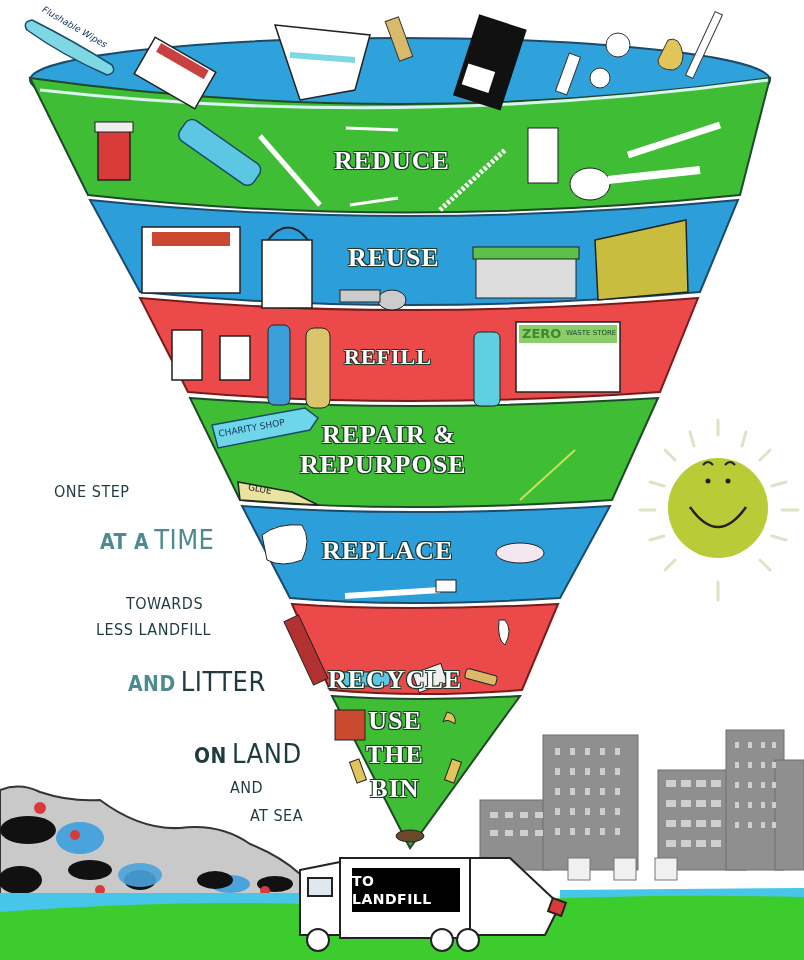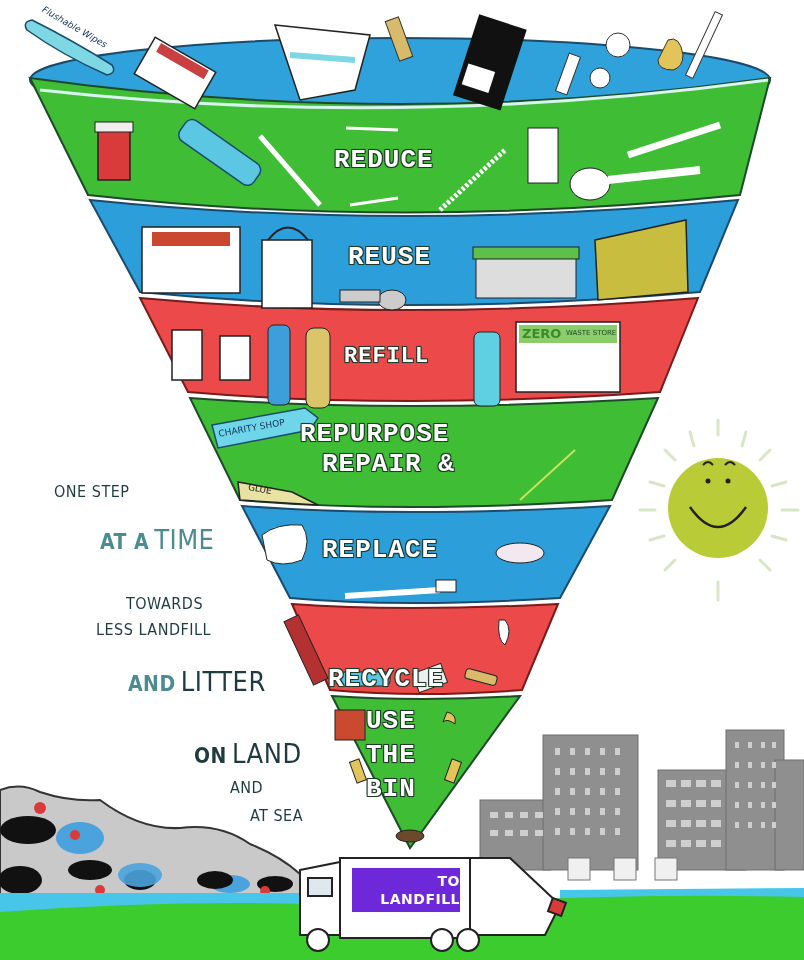--- a/index.html
+++ b/index.html
@@ -4,21 +4,21 @@
   <style>
     html, body { margin: 0; padding: 0; }
     body {
       width: 804px; height: 960px; position: relative; overflow: hidden;
       background: #ffffff;
       font-family: "DejaVu Sans", sans-serif;
     }
     svg.scene { position: absolute; left: 0; top: 0; }
     .band-label {
       position: absolute;
-      font-family: Liberation Mono, monospace;
+      font-family: Liberation Serif, serif;
       font-weight: bold;
       color: #ffffff;
       letter-spacing: 1px;
       text-shadow: 0 0 2px #1f3a2a, 1px 1px 0 #1f3a2a, -1px -1px 0 #1f3a2a, 1px -1px 0 #1f3a2a, -1px 1px 0 #1f3a2a;
       white-space: nowrap;
       text-align: center;
       line-height: 1.15;
     }
     .side-text {
       position: absolute;
@@ -26,22 +26,22 @@
       color: #1f3b40;
       white-space: nowrap;
       letter-spacing: 0.5px;
       font-stretch: condensed;
     }
     .side-text .light { color: #4c8c91; }
     .side-text .big { font-size: 27px; }
     .side-text .small { font-size: 21px; font-weight: bold; }
     .landfill-sign {
       position: absolute; left: 352px; top: 868px; width: 108px; height: 44px;
-      background: #6d28d9; color: #fff; font-weight: bold; font-size: 14px;
-      text-align: right; line-height: 18px; padding-top: 4px; box-sizing: border-box;
+      background: #000000; color: #fff; font-weight: bold; font-size: 14px;
+      text-align: left; line-height: 18px; padding-top: 4px; box-sizing: border-box;
       letter-spacing: 0.5px;
     }
     .tag {
       position: absolute; font-size: 9px; color: #14345a; white-space: nowrap;
       font-family: "DejaVu Sans", sans-serif;
     }
   </style>
 </head>
 <body>
 
@@ -298,22 +298,22 @@
     <circle cx="442" cy="940" r="11"></circle>
     <circle cx="468" cy="940" r="11"></circle>
     <rect x="550" y="900" width="14" height="14" fill="#d93b3b" transform="rotate(20 557 907)"></rect>
   </g>
 </svg>
 
 <div class="band-label" style="left:334px; top:146px; font-size:26px;">REDUCE</div>
 <div class="band-label" style="left:348px; top:243px; font-size:26px;">REUSE</div>
 <div class="band-label" style="left:344px; top:344px; font-size:22px;">REFILL</div>
 <div class="band-label" style="left:318px; top:420px; font-size:26px; text-align:left;">
+  <div style="padding-left:4px;">REPAIR &amp;</div>
   <div style="margin-left:-18px;">REPURPOSE</div>
-  <div style="padding-left:4px;">REPAIR &amp;</div>
 </div>
 <div class="band-label" style="left:322px; top:536px; font-size:26px;">REPLACE</div>
 <div class="band-label" style="left:328px; top:628px; font-size:26px;margin-top:37px;">RECYCLE</div>
 <div class="band-label" style="left:366px; top:704px; font-size:26px; line-height:34px;">
   <div>USE</div>
   <div>THE</div>
   <div>BIN</div>
 </div>
 
 <div class="tag" style="left:38px; top:22px; transform:rotate(30deg); font-style:italic;">Flushable Wipes</div>

